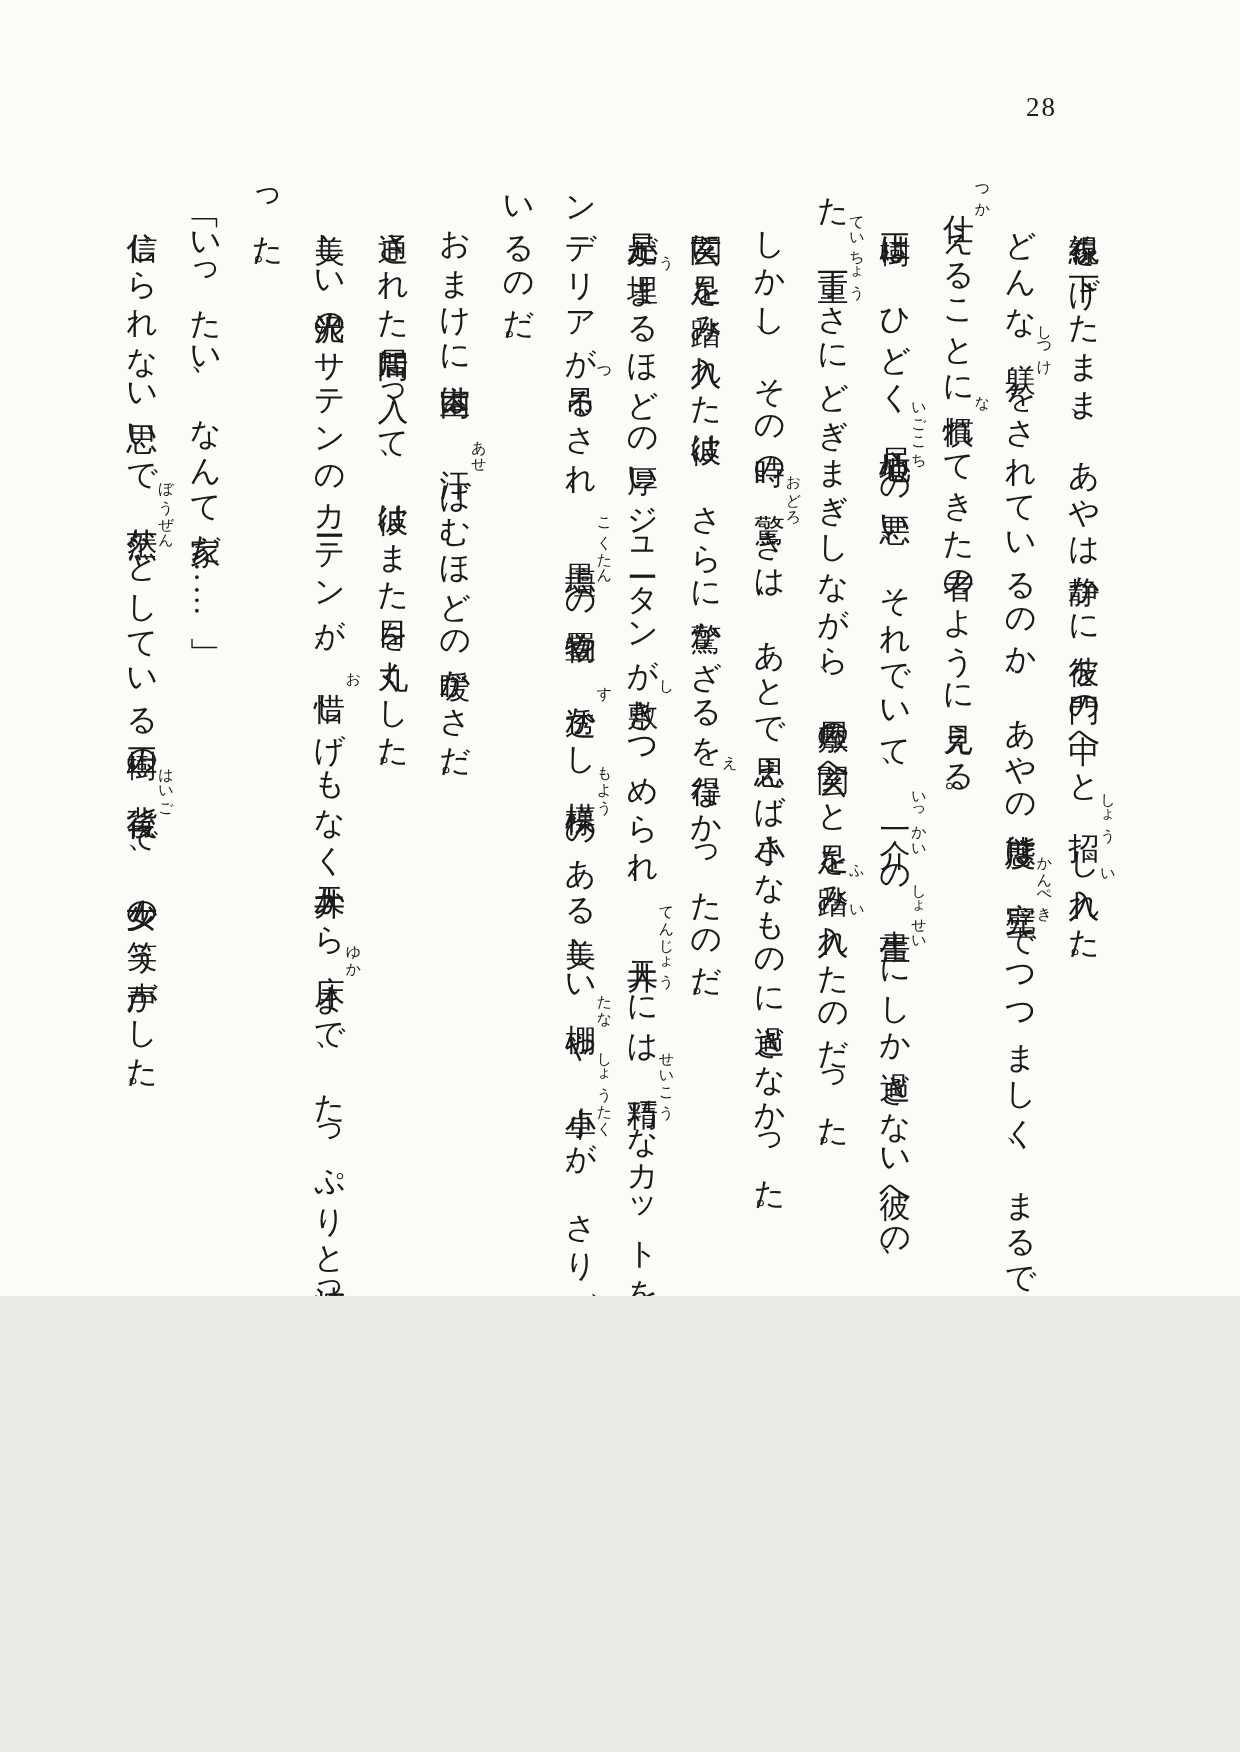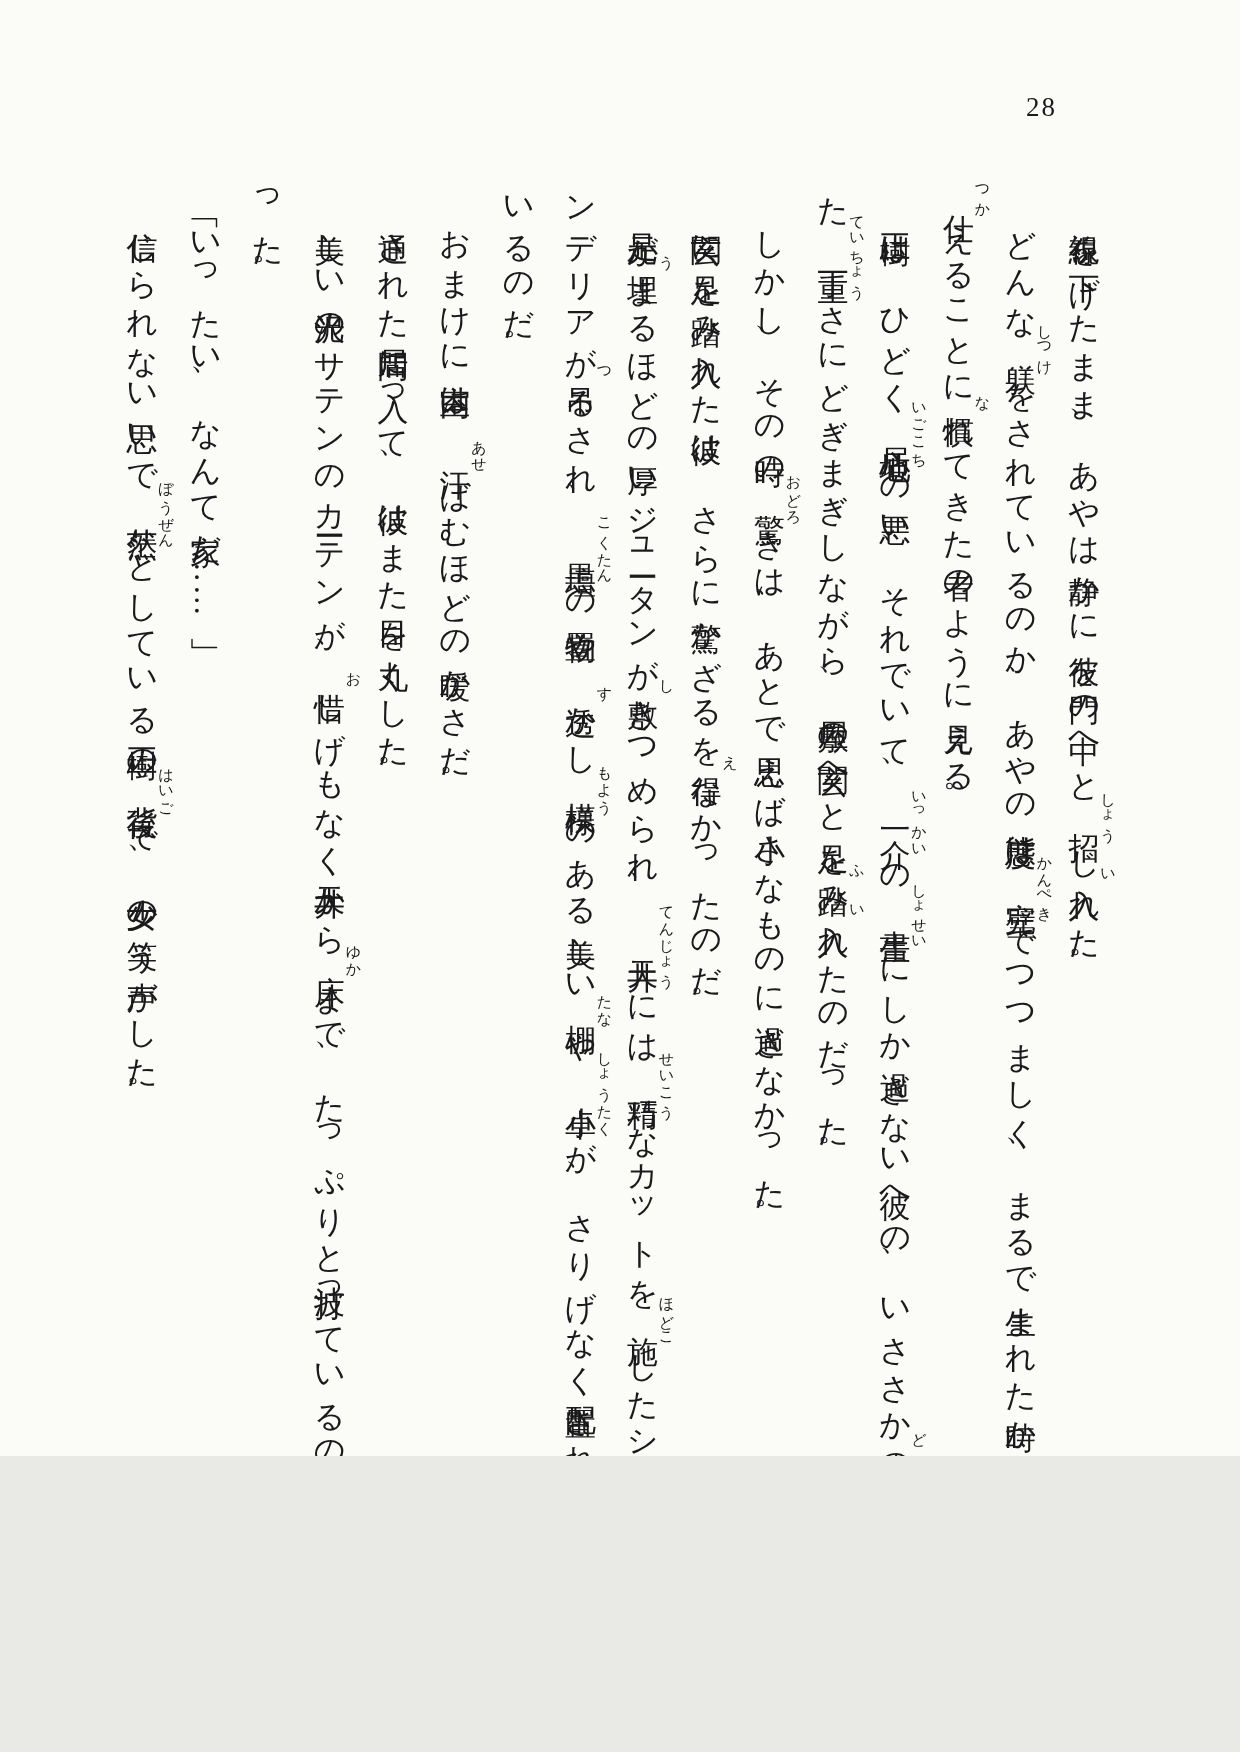--- a/index.html
+++ b/index.html
@@ -3,21 +3,21 @@
 <meta charset="utf-8">
 <style>
   html, body {
     margin: 0;
     padding: 0;
     background: #e9e9e6;
   }
   .page {
     position: relative;
     width: 1240px;
-    height: 1456px;
+    height: 1296px;
     background: #fbfbf8;
     overflow: hidden;
     font-family: "Liberation Serif", "DejaVu Serif", serif;
     color: #1a1a1c;
   }
   .page-number {
     position: absolute;
     top: 92px;
     left: 1026px;
     font-size: 27px;

